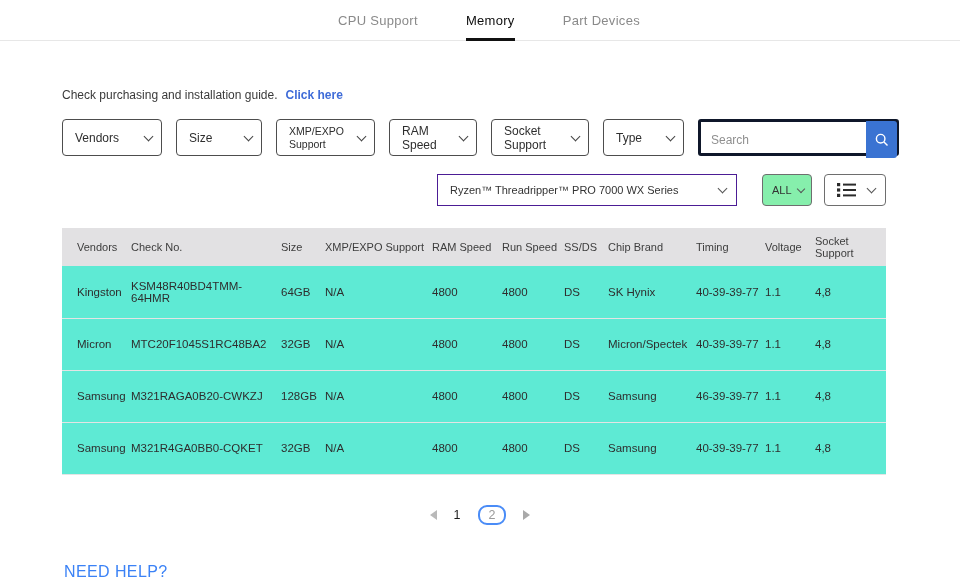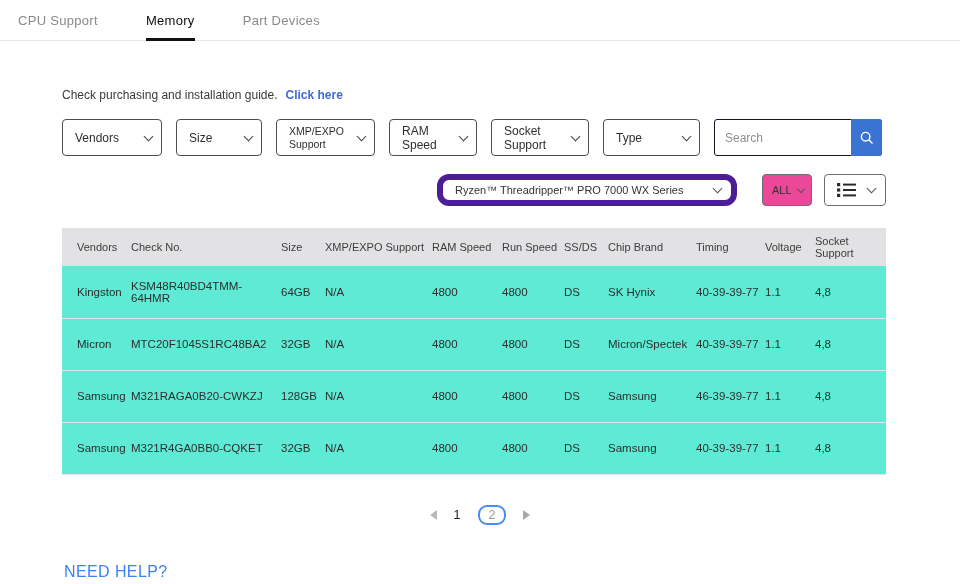--- a/index.html
+++ b/index.html
@@ -2,56 +2,56 @@
 <html style="--accent: #3a73d2; --link: #3f6cd8; --outline: #4a8cf7; --header_bg: #e2e1e3;"><head>
 <meta charset="utf-8">
 <style>
   * { margin:0; padding:0; box-sizing:border-box; }
   html,body { background:#fff; }
   body { font-family:"Liberation Sans","DejaVu Sans",sans-serif; color:#2e2e2e; }
   .page { position:relative; width:960px; height:584px; background:#fff; overflow:hidden; }
 
   
   .tabbar { position:absolute; top:0; left:0; width:960px; height:41px;
-            border-bottom:1px solid #e7e7e7; display:flex; gap:48px;padding-left:18px; }
+            border-bottom:1px solid #e7e7e7; display:flex; justify-content:center; gap:48px;padding-left:18px; }
   .tab { height:41px; display:flex; align-items:center; font-size:13px; letter-spacing:.3px;
          color:#8a8a8a; cursor:pointer; border-bottom:3px solid transparent; padding-top:3px; }
   .tab.active { color:#0d0d0d; border-bottom-color:#111; }
 
   
   .guide { position:absolute; left:62px; top:88px; font-size:12px; color:#3a3a3a; }
   .guide a { color:var(--link,#3f6cd8); text-decoration:none; margin-left:8px; cursor:pointer;font-weight:bold; }
 
   
   .filters { position:absolute; left:62px; top:119px; display:flex; gap:14px; align-items:stretch; }
   .dd { position:relative; height:37px; border:1px solid #4d4d4d; border-radius:4px;
         display:flex; align-items:center; padding:0 22px 0 12px; font-size:12px; color:#2e2e2e;
         background:#fff; cursor:pointer; }
   .dd .chev { position:absolute; right:9px; }
   .dd.small-label { font-size:10.5px; line-height:1.15; padding-right:24px; }
   .chev { width:7px; height:7px; border-left:1.5px solid #444; border-bottom:1.5px solid #444;
           transform:rotate(-45deg); display:inline-block; margin-top:-3px; }
 
-  .search-wrap { position:relative; width:168px; height:37px; border:1px solid #0f172a;
+  .search-wrap { position:relative; width:201px; height:37px; border:3px solid #0f172a;
                  border-radius:3px; background:#fff; }
   .search-wrap input { position:absolute; left:0; top:0; width:144px; height:35px; border:none;
                        outline:none; padding:0 10px; font-size:12px; color:#333;
                        font-family:"Liberation Sans",sans-serif; background:transparent; }
   .search-wrap input::placeholder { color:#8f8f8f; }
   .search-btn { position:absolute; right:-1px; top:-1px; width:31px; height:37px;
                 background:var(--accent,#3a73d2); border:none; border-radius:0 3px 3px 0;
                 display:flex; align-items:center; justify-content:center; cursor:pointer; }
 
   
   .model-dd { position:absolute; left:437px; top:174px; width:300px; height:32px;
-              border:6px solid #4c1d95; border-radius:12px; background:#fff; display:flex;
+              border:1px solid #4c1d95; border-radius:0; background:#fff; display:flex;
               align-items:center; padding:0 26px 0 12px; font-size:11px; color:#333; cursor:pointer; }
   .model-dd .chev, .all-dd .chev, .view-dd .chev { position:absolute; right:10px; border-color:#555; }
   .all-dd { position:absolute; left:762px; top:174px; width:50px; height:32px; border:1px solid #6e6e6e;
-            border-radius:4px; background:#ec4899; display:flex; align-items:center; padding-left:9px;
+            border-radius:4px; background:#86efac; display:flex; align-items:center; padding-left:9px;
             font-size:11px; color:#333; cursor:pointer; }
   .all-dd .chev { right:7px; width:6px; height:6px; }
   .view-dd { position:absolute; left:824px; top:174px; width:62px; height:32px; border:1px solid #6e6e6e;
              border-radius:4px; background:#fff; display:flex; align-items:center; padding-left:11px;
              cursor:pointer; }
 
   
   table.memtable { position:absolute; left:62px; top:228px; width:824px; border-collapse:collapse;
                    table-layout:fixed; }
   table.memtable th { background:var(--header_bg,#e2e1e3); height:38px; font-size:11px; font-weight:400;
@@ -104,21 +104,21 @@
       <span class="chev"></span>
     </div>
     <div class="dd" style="width:88px">
       <span>RAM Speed</span>
       <span class="chev"></span>
     </div>
     <div class="dd" style="width:98px">
       <span>Socket Support</span>
       <span class="chev"></span>
     </div>
-    <div class="dd" style="width:97px">
+    <div class="dd" style="width:81px">
       <span>Type</span>
       <span class="chev"></span>
     </div>
     <div class="search-wrap">
       <input type="text" placeholder="Search" style="">
       <button class="search-btn">
         <svg width="16" height="16" viewBox="0 0 18 18">
           <circle cx="7.5" cy="7.5" r="4.8" fill="none" stroke="#fff" stroke-width="1.6"></circle>
           <line x1="11.2" y1="11.2" x2="15.2" y2="15.2" stroke="#fff" stroke-width="1.6"></line>
         </svg>

